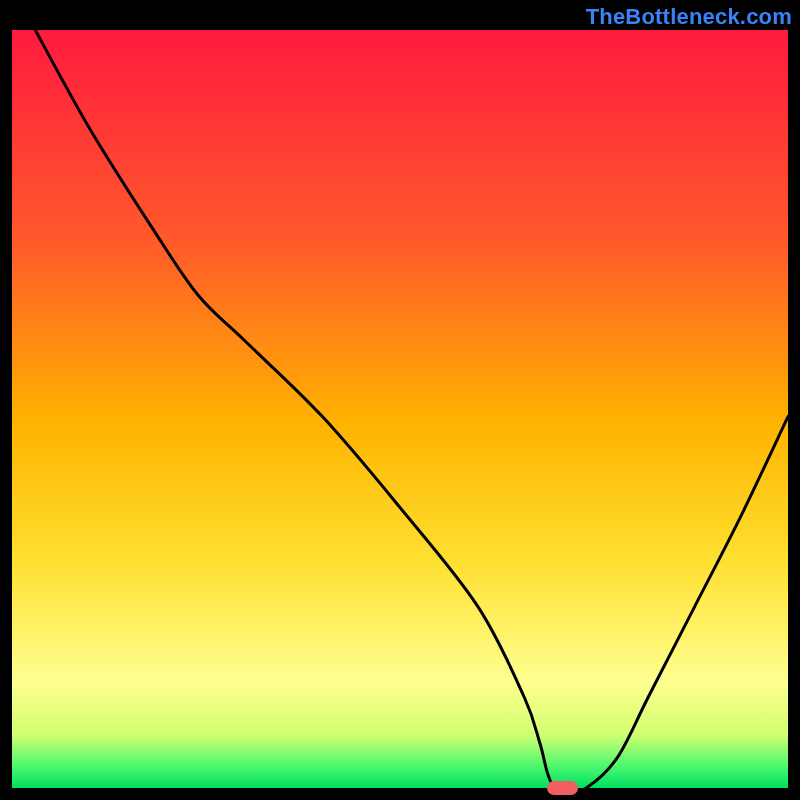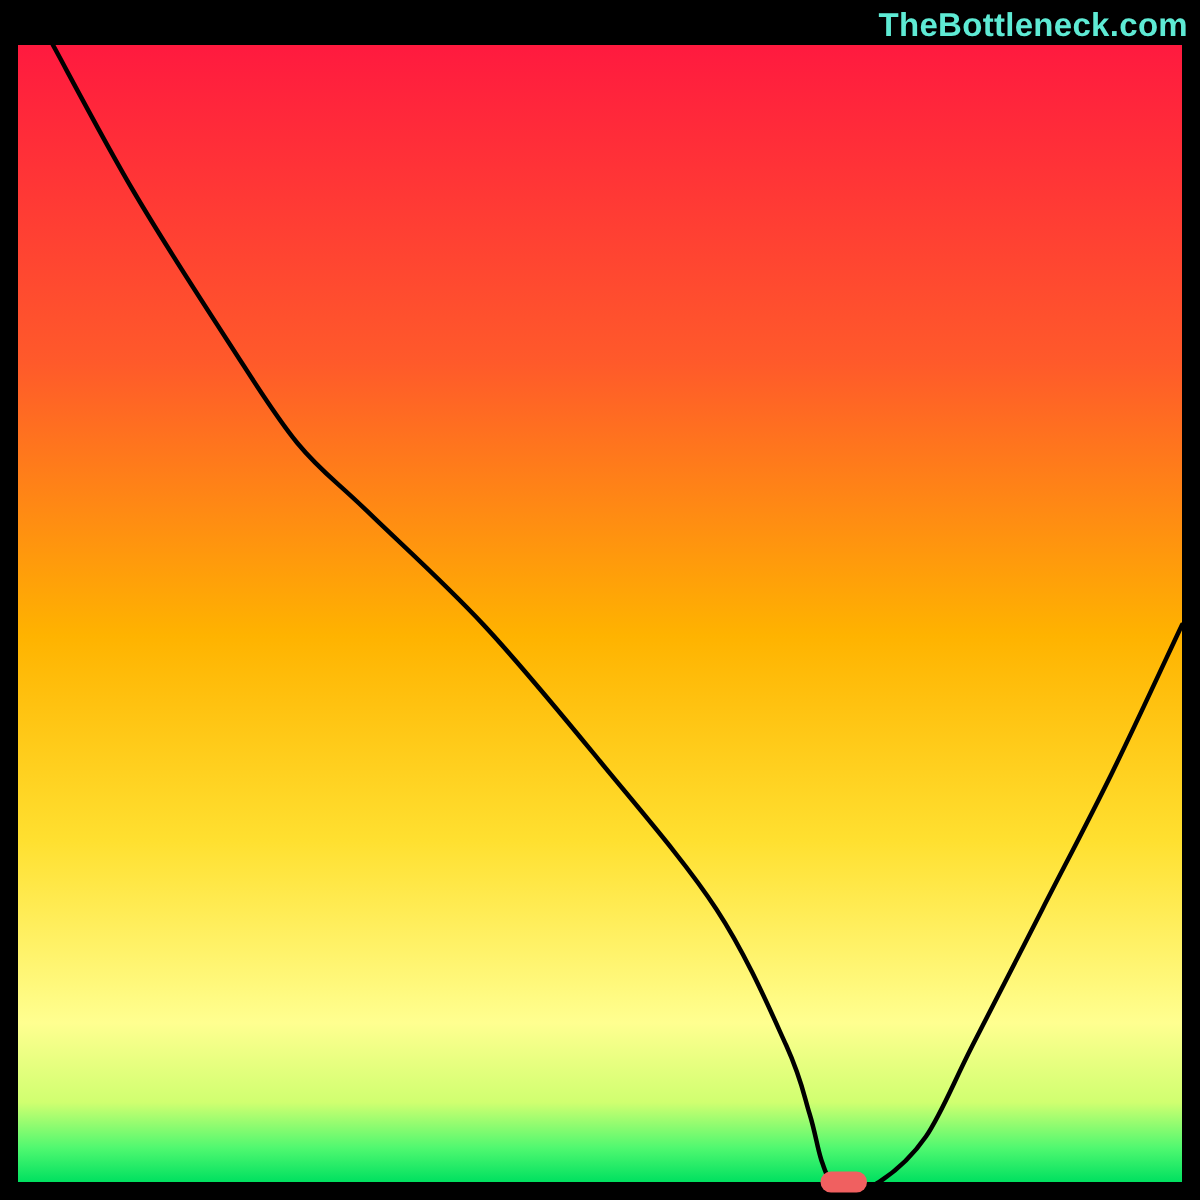--- a/index.html
+++ b/index.html
@@ -16,21 +16,21 @@
     width: 800px;
     height: 800px;
     background: #000;
   }
   .watermark {
     position: absolute;
     top: 4px;
     right: 8px;
     font-size: 22px;
     font-weight: 600;
-    color: #5eead4;
+    color: #3b82f6;
     letter-spacing: 0.2px;
     z-index: 10;
   }
   .plot-outer {
     position: absolute;
     left: 12px;
     top: 30px;
     width: 776px;
     height: 758px;
     background: #000;

